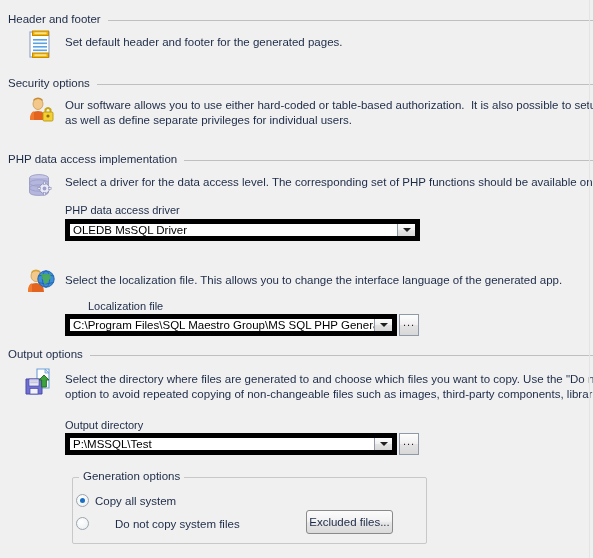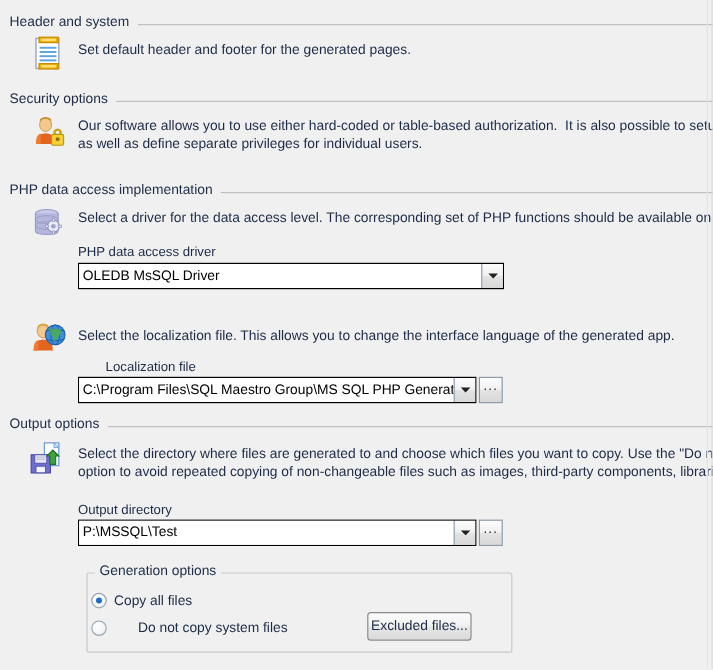--- a/index.html
+++ b/index.html
@@ -87,21 +87,21 @@
     font-size: 11px;
     color: #1d2b47;
     white-space: nowrap;
   }
 
   
   .combo {
     position: absolute;
     height: 22px;
     background: #ffffff;
-    border: 1px solid #000000;
+    border: 5px solid #000000;
     display: flex;
     align-items: stretch;
   }
   .combo .txt {
     flex: 1;
     padding: 0 3px;
     display: flex;
     align-items: center;
     font-size: 11.5px;
     color: #000;
@@ -218,21 +218,21 @@
     cursor: default;
     white-space: nowrap;
   }
 </style>
 </head>
 <body>
 
 <div id="page">
 
   <div class="section-head" style="top:13px;">
-    <span class="lbl">Header and system</span>
+    <span class="lbl">Header and footer</span>
     <span class="rule"></span>
   </div>
 
   <div class="icon" style="left:24px; top:28px;">
     <svg viewBox="0 0 32 32" width="32" height="32">
       <rect x="6" y="4" width="19" height="25" fill="#ffffff" stroke="#9aa8c8" stroke-width="1.2"></rect>
       <rect x="8.5" y="3" width="16" height="4.5" fill="#f0b400" stroke="#c78a00" stroke-width="1"></rect>
       <rect x="10.5" y="4.3" width="12" height="1.8" fill="#fde28a"></rect>
       <rect x="9" y="11" width="14" height="1.6" fill="#5ba3e0"></rect>
       <rect x="9" y="14.5" width="14" height="1.6" fill="#5ba3e0"></rect>
@@ -359,21 +359,21 @@
   <div class="browse-btn" style="left:399px; top:433px;">
     <span class="dots">...</span>
   </div>
 
 
   <div class="groupbox" style="left:72px; top:477px; width:355px; height:67px;"></div>
   <div class="groupbox-title" style="left:79px; top:470px;">Generation options</div>
 
   <div class="radio-row" style="left:76px; top:494px;">
     <span class="radio checked"></span>
-    <span class="radio-label">Copy all files</span>
+    <span class="radio-label">Copy all system</span>
   </div>
 
   <div class="radio-row" style="left:76px; top:517px;gap:20px;">
     <span class="radio"></span>
     <span class="radio-label">Do not copy system files</span>
   </div>
 
   <div class="push-btn" style="left:306px; top:510px; width:87px;">Excluded files...</div>
 
   <div class="viewport-edge2"></div>

